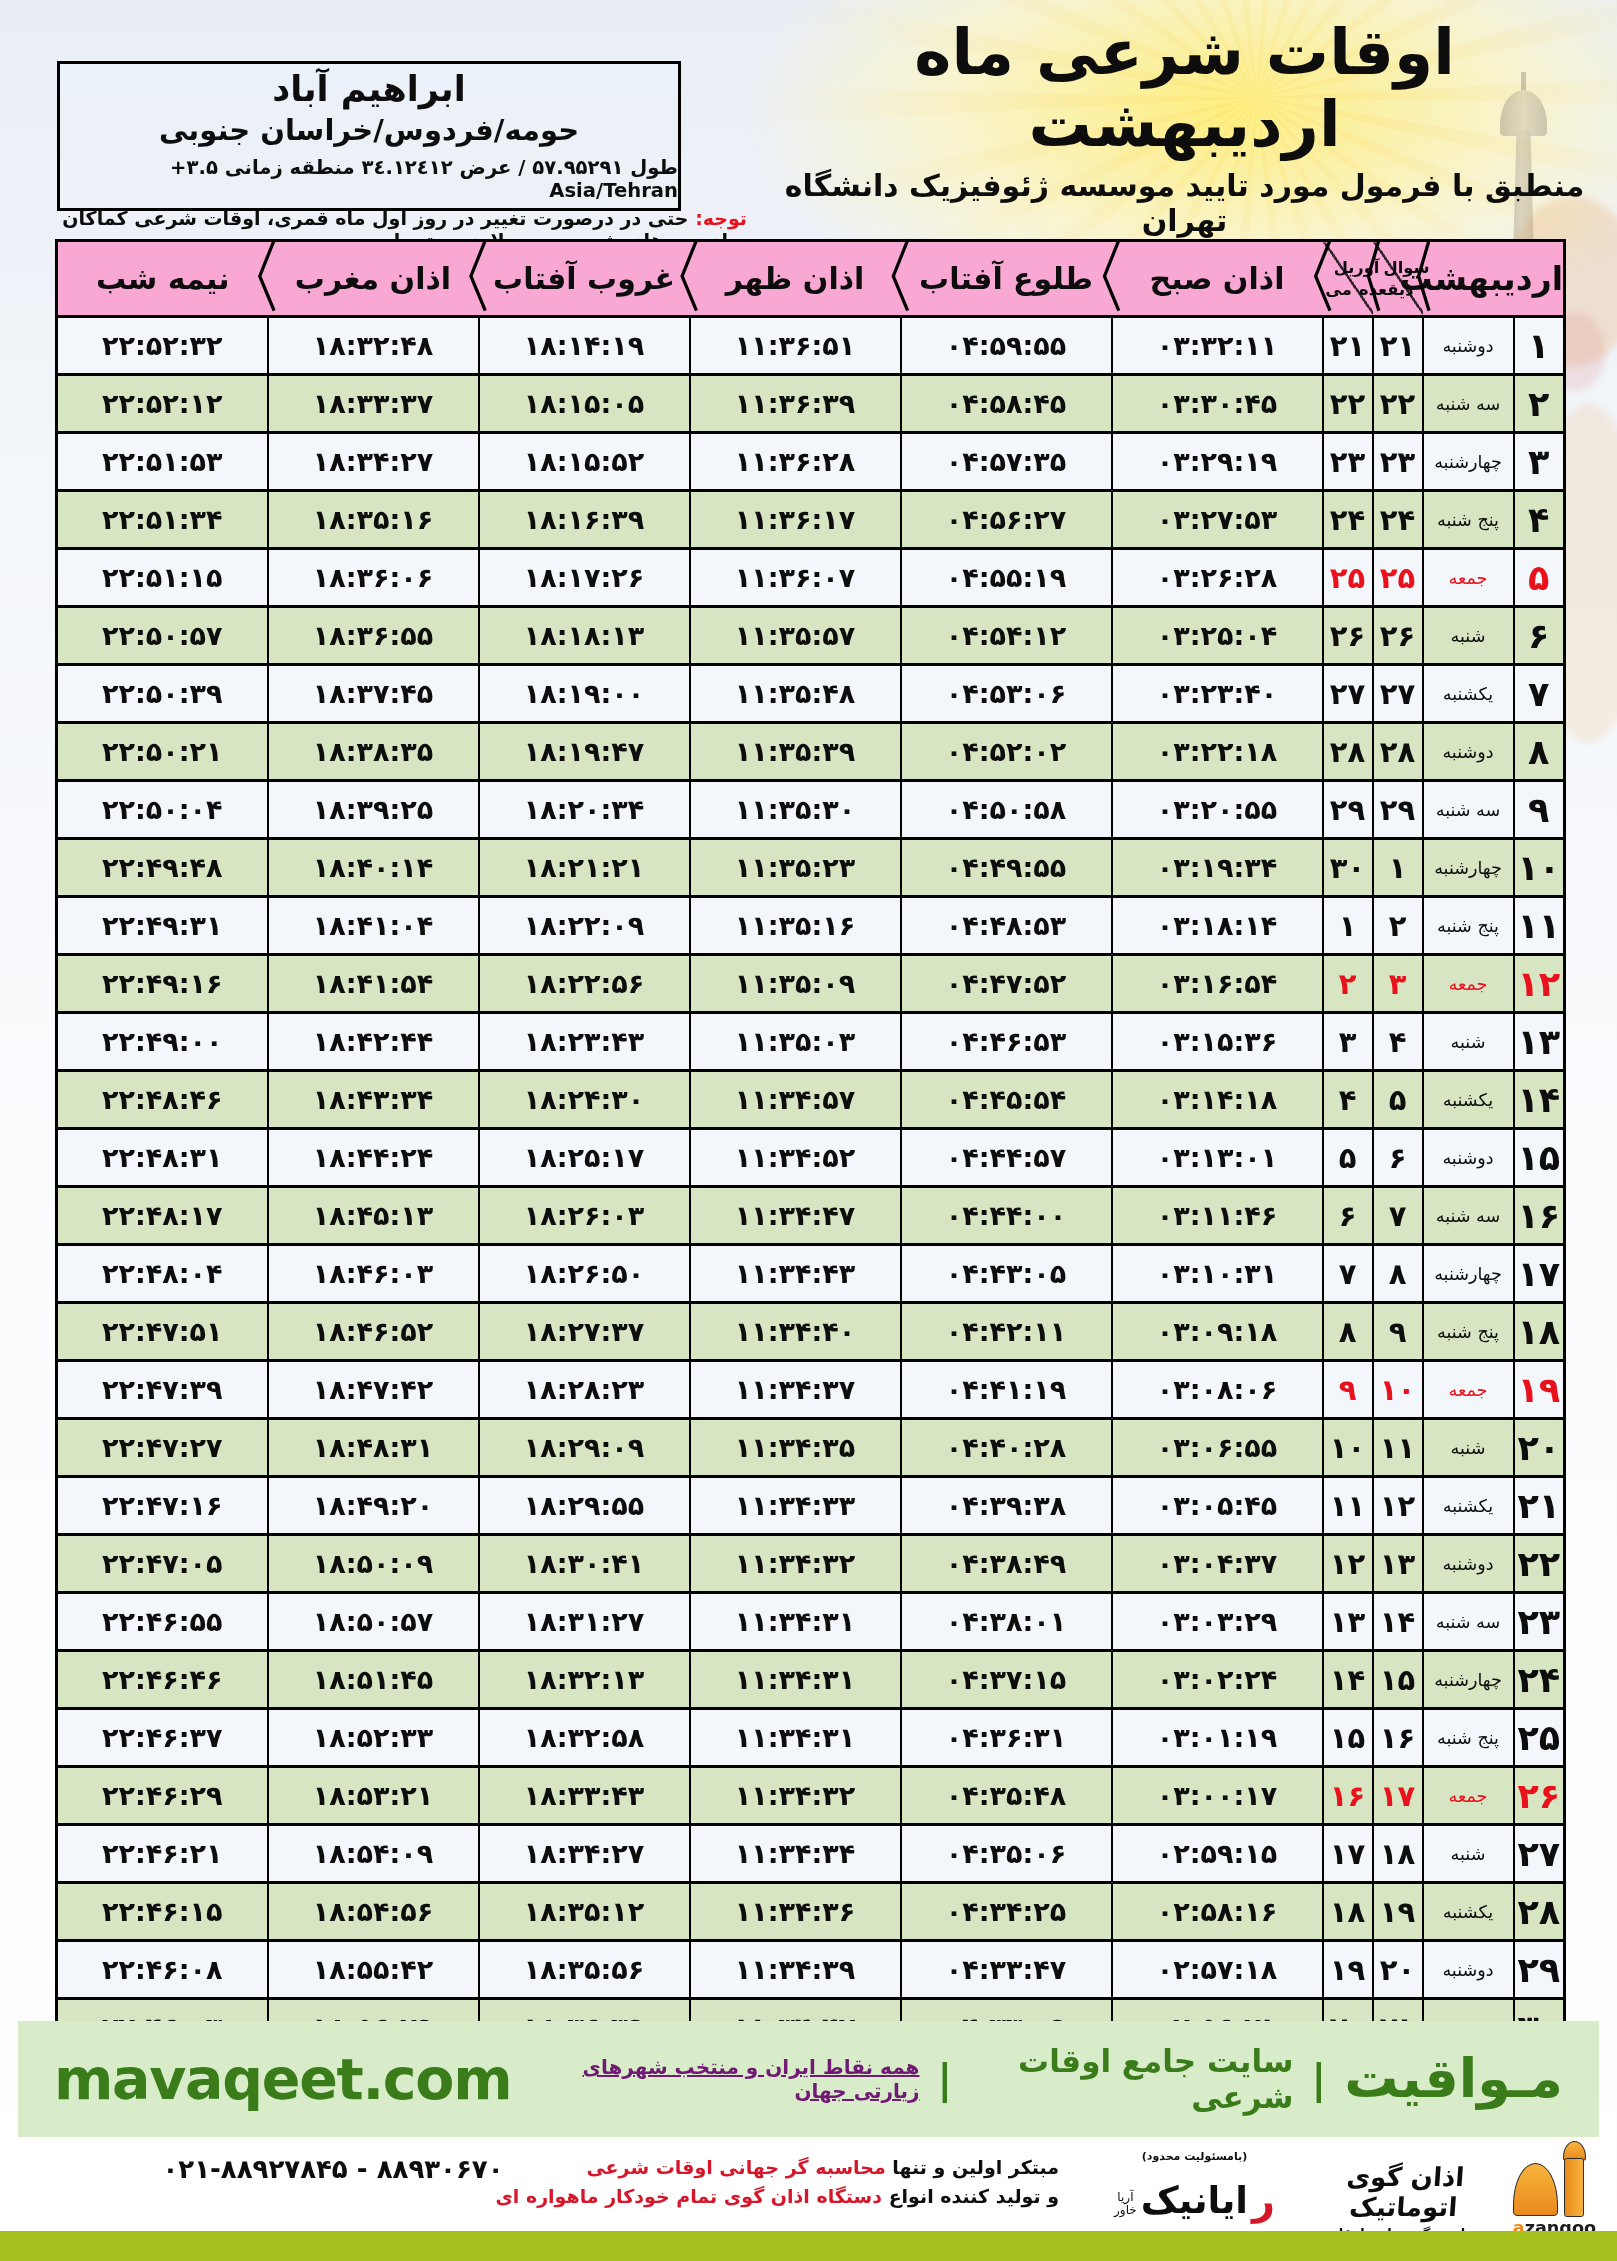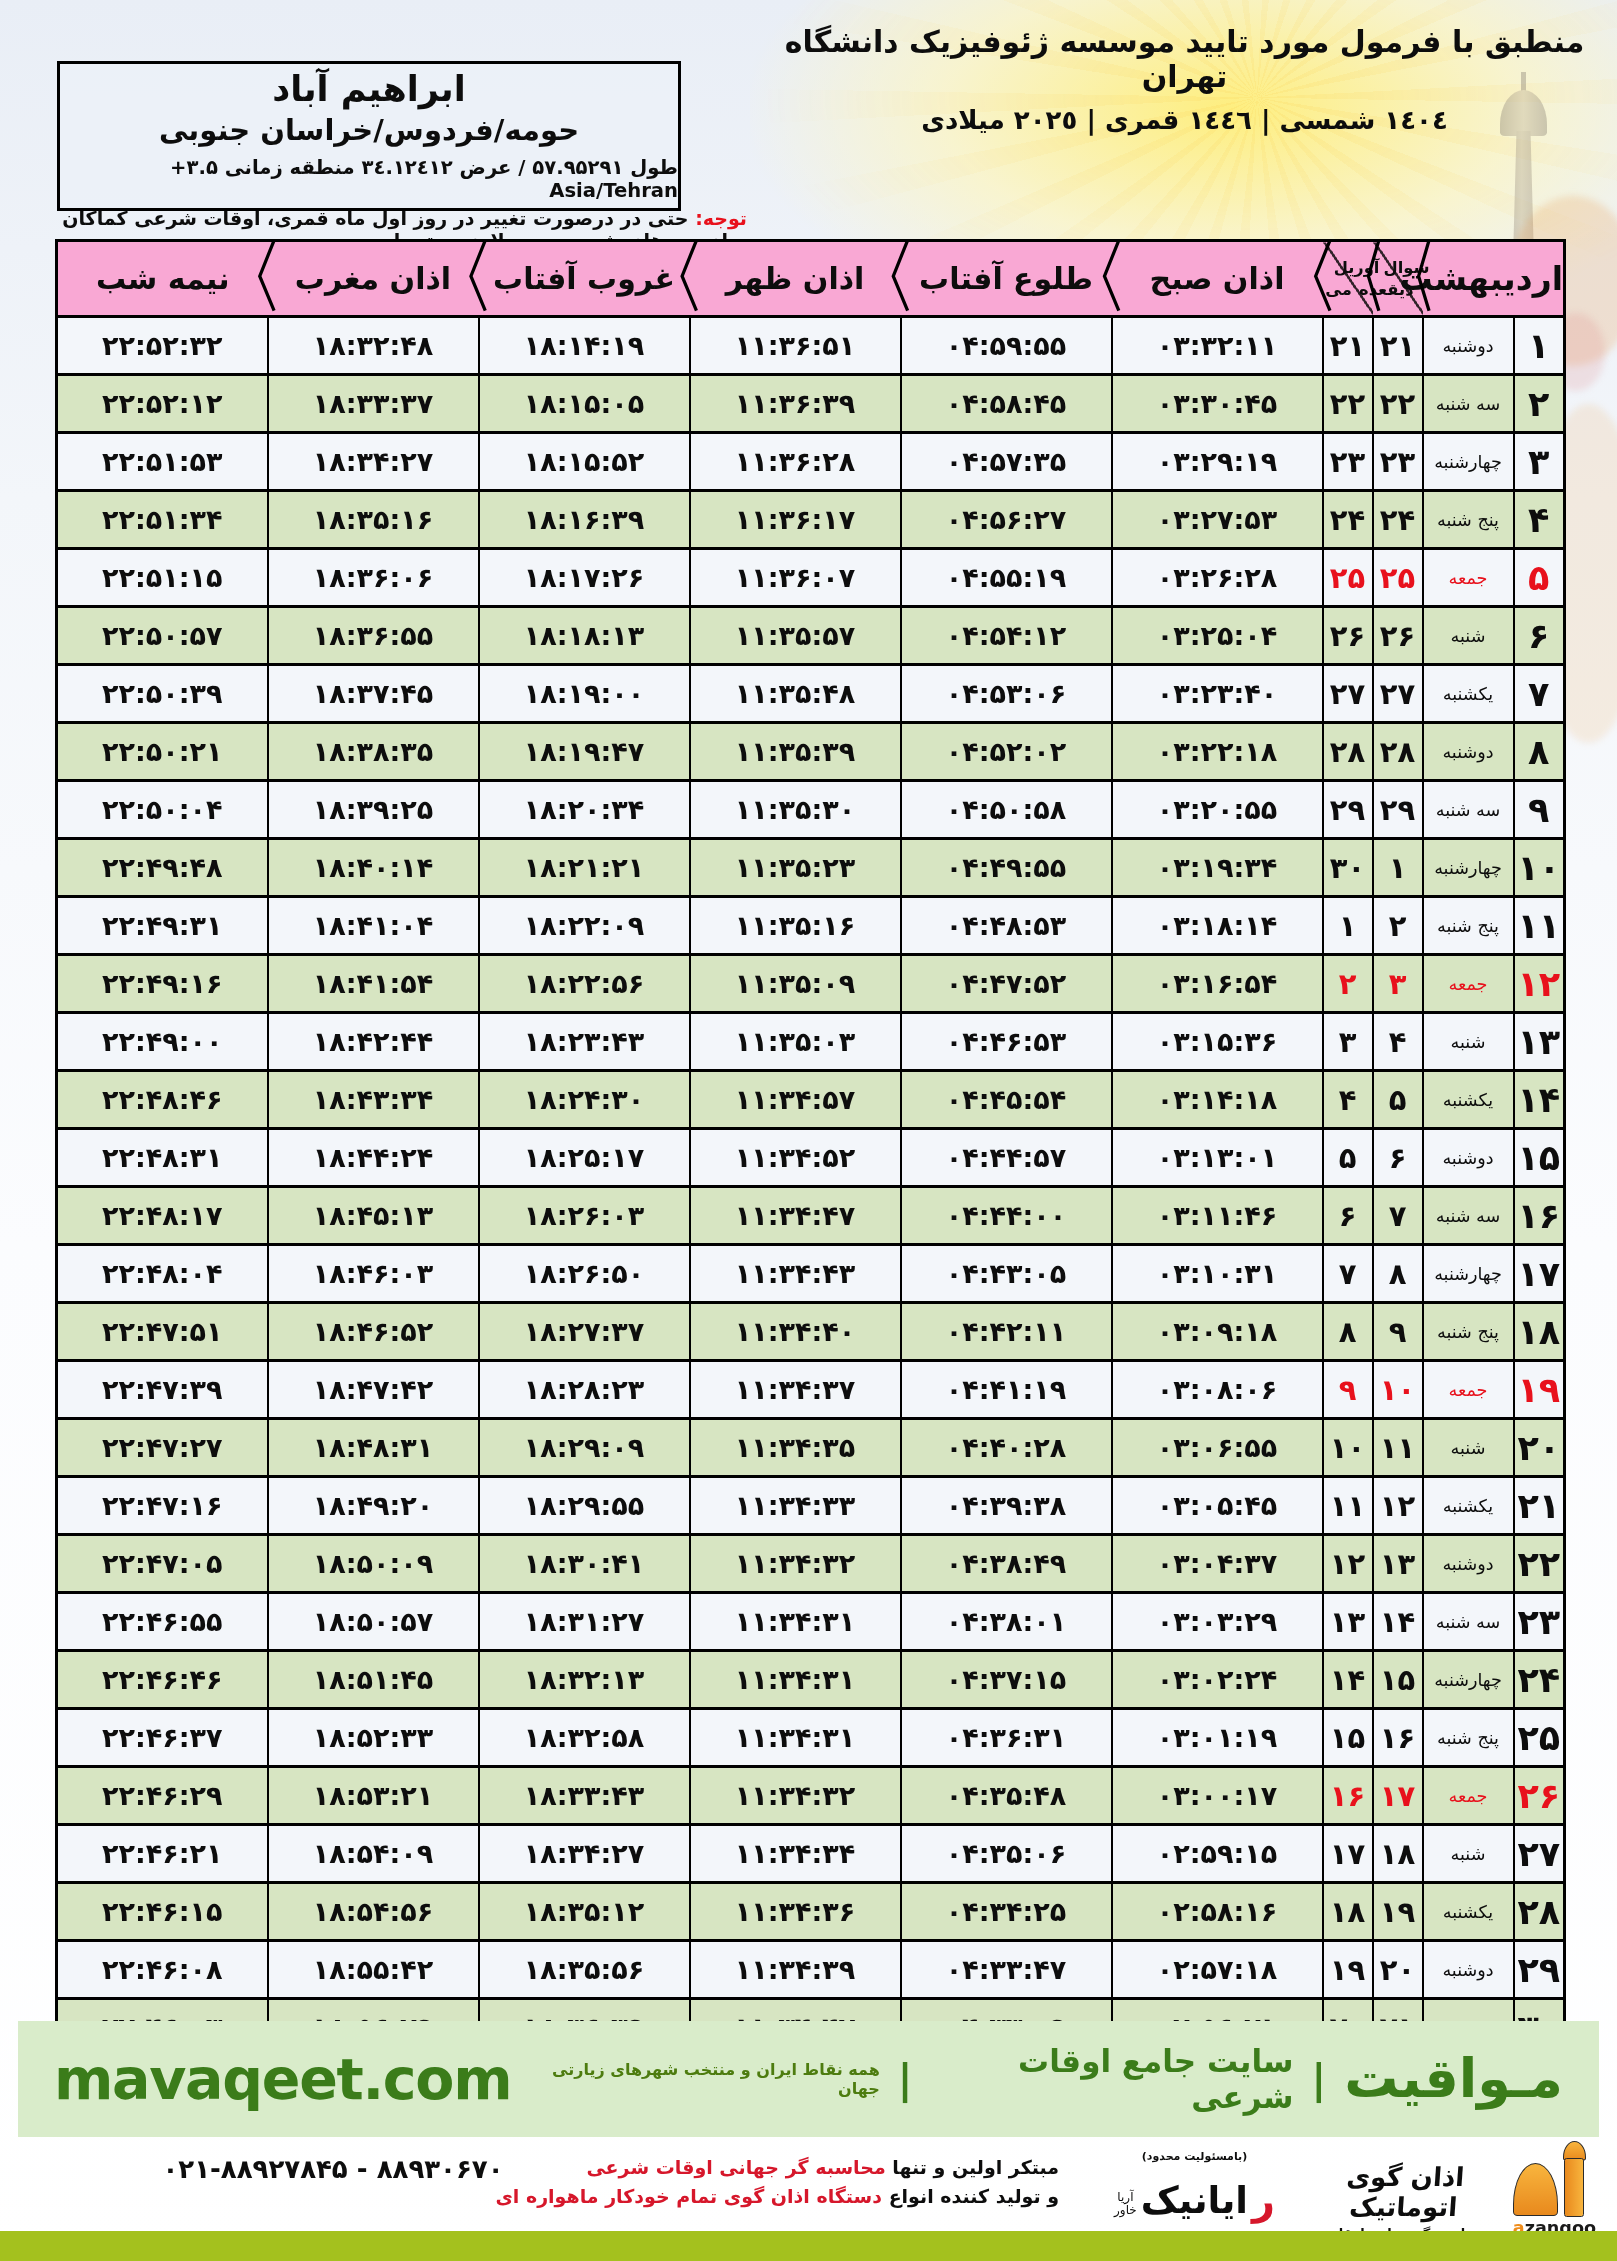--- a/index.html
+++ b/index.html
@@ -59,21 +59,21 @@
   .cell-time{font-size:27px;font-weight:bold;letter-spacing:1.3px;}
   tr.friday .cell-day,tr.friday .cell-weekday,tr.friday .cell-num{color:#e8111c;}
   .chevrons{position:absolute;left:0;top:0;pointer-events:none;}
 
   
   .footer-band{position:absolute;left:18px;top:2021px;width:1581px;height:116px;background:#d9ecca;
     display:flex;direction:rtl;align-items:center;padding:0 36px;box-sizing:border-box;gap:18px;}
   .brand-fa{font-size:54px;font-weight:bold;color:#3b7c1a;line-height:1;}
   .band-sep{font-size:40px;font-weight:bold;color:#3b7c1a;}
   .band-tag1{font-size:31px;font-weight:bold;color:#3b7c1a;}
-  .band-tag2{font-size:16px;font-weight:bold;color:#4d7c0f;}
+  .band-tag2{font-size:20px;font-weight:bold;color:#701a75;text-decoration:underline;}
   .domain{font-size:57px;font-weight:bold;color:#3b7c1a;letter-spacing:-1.3px;margin-right:auto;direction:ltr;}
 
   
   .phones-block{position:absolute;left:111px;top:2154px;width:444px;text-align:center;}
   .phone-line{font-size:26px;font-weight:bold;direction:ltr;}
   .website{font-family:"DejaVu Serif",serif;font-size:35px;margin-top:1.3px;letter-spacing:0.7px;}
   .slogan{position:absolute;left:354px;top:2153px;width:705px;direction:rtl;text-align:right;font-size:19px;font-weight:bold;line-height:1.5;}
   .slogan .red{color:#d6172b;}
   .rayanik{position:absolute;left:1103px;top:2150px;width:183px;text-align:center;direction:rtl;}
   .rayanik-top{font-size:11px;font-weight:bold;}
@@ -100,20 +100,21 @@
 <div class="minaret-bg">
   <div class="minaret-spire"></div>
   <div class="minaret-dome"></div>
   <div class="minaret-tower"></div>
 </div>
 <div class="floral-blob fb1"></div>
 <div class="floral-blob fb2"></div>
 <div class="floral-blob fb3"></div>
 
 <div class="title-area">
+  <div class="main-title">اوقات شرعی ماه اردیبهشت</div>
   <div class="sub-title">منطبق با فرمول مورد تایید موسسه ژئوفیزیک دانشگاه تهران</div>
   <div class="era-line">١٤٠٤ شمسی | ١٤٤٦ قمری | ٢٠٢٥ میلادی</div>
 </div>
 
 <div class="loc-box">
   <div class="loc-name">ابراهیم آباد</div>
   <div class="loc-region">حومه/فردوس/خراسان جنوبی</div>
   <div class="loc-coords">طول ۵۷.۹۵۲۹۱ / عرض ۳٤.۱۲٤۱۲ منطقه زمانی ۳.۵+ Asia/Tehran</div>
 </div>
 

